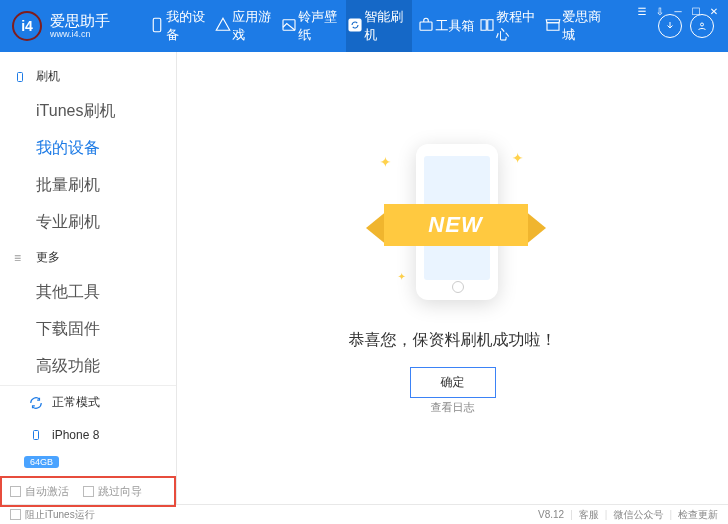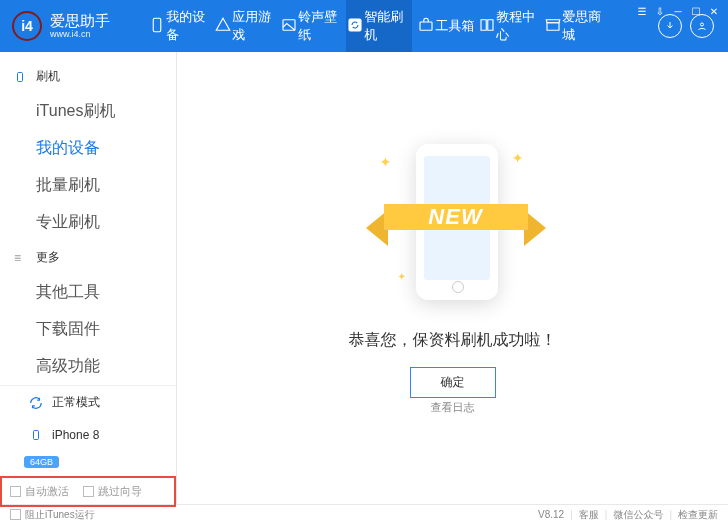--- a/index.html
+++ b/index.html
@@ -44,21 +44,21 @@
     .chk-box { width: 11px; height: 11px; border: 1px solid #bbb; background: #fff; }
     
     .main { flex: 1; display: flex; flex-direction: column; align-items: center; justify-content: center; background: #fff; }
     .illus { width: 230px; height: 180px; position: relative; margin-top: -10px; }
     .phone { position: absolute; left: 78px; top: 12px; width: 82px; height: 156px; background: #fff; border-radius: 12px; box-shadow: 0 4px 20px rgba(0,0,0,.15); }
     .phone::before { content:''; position: absolute; top: 12px; left: 8px; right: 8px; bottom: 20px; background: #eaf4ff; border-radius: 3px; }
     .phone::after { content:''; position: absolute; bottom: 7px; left: 50%; width: 10px; height: 10px; margin-left: -5px; border: 1px solid #ccc; border-radius: 50%; }
     .halo { position: absolute; left: 40px; top: 0; width: 160px; height: 160px; border-radius: 50%; background: radial-gradient(circle, #d9ecff 0%, #d9ecff 60%, transparent 61%); z-index: -1; }
     .sparkle { position: absolute; color: #ffd24d; font-size: 14px; }
     .s1 { left: 42px; top: 22px; } .s2 { right: 44px; top: 18px; } .s3 { left: 60px; bottom: 30px; font-size: 10px; }
-    .ribbon { position: absolute; top: 72px; left: 28px; right: 22px; height: 26px; }
+    .ribbon { position: absolute; top: 72px; left: 28px; right: 22px; height: 42px; }
     .ribbon-body { position: absolute; left: 18px; right: 18px; top: 0; bottom: 0; background: #ffc940; display: flex; align-items: center; justify-content: center; color: #fff; font-weight: 800; font-size: 22px; letter-spacing: 1px; font-style: italic; }
     .ribbon-end { position: absolute; width: 0; height: 0; top: 6px; }
     .ribbon-end.left { left: 0; border-right: 22px solid #f0b52e; border-top: 18px solid transparent; border-bottom: 18px solid transparent; }
     .ribbon-end.right { right: 0; border-left: 22px solid #f0b52e; border-top: 18px solid transparent; border-bottom: 18px solid transparent; }
     
     .success-text { margin-top: 18px; font-size: 16px; color: #333; }
     .ok-btn { margin-top: 16px; padding: 6px 30px; border: 1px solid #3b82f6; background: #fff; font-size: 12px; cursor: pointer; color: #333; }
     .log-link { margin-top: 2px; font-size: 11px; color: #888; cursor: pointer; }
     
     .footer { height: 20px; border-top: 1px solid #e8e8e8; display: flex; align-items: center; font-size: 10px; color: #888; padding: 0 10px; }

